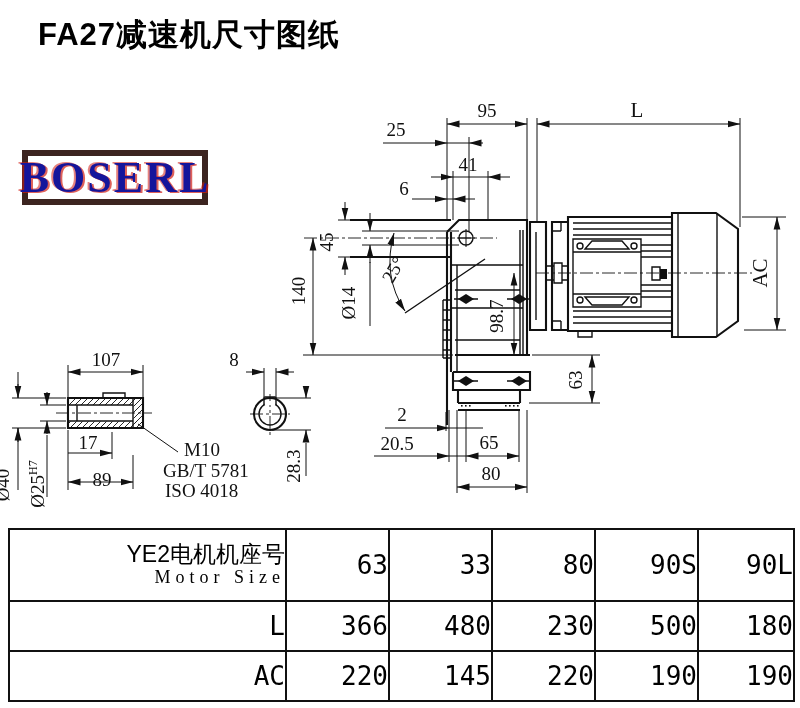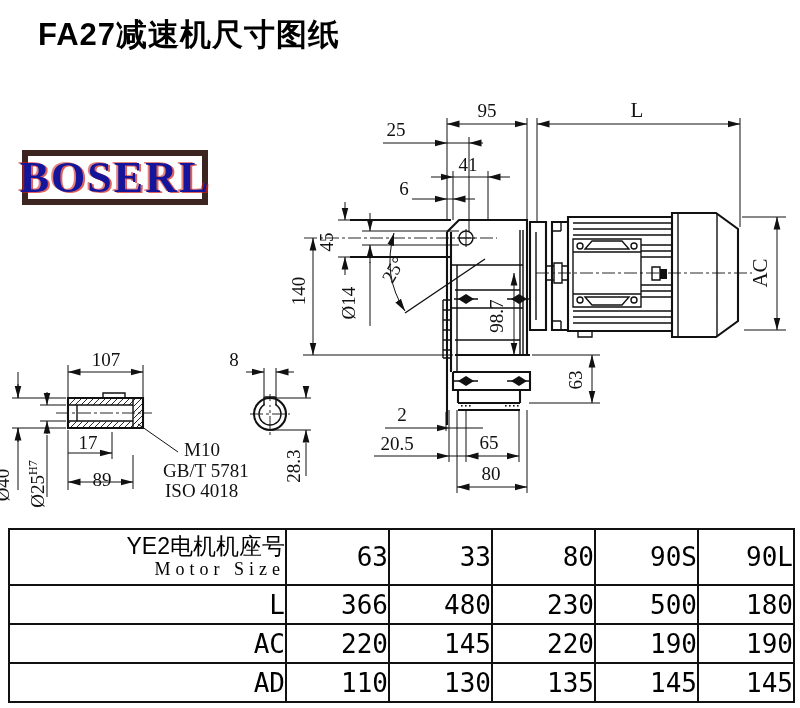--- a/index.html
+++ b/index.html
@@ -212,24 +212,16 @@
       <td class="num">180</td>
     </tr>
     <tr style="height:39px;">
       <td class="num">AC</td>
       <td class="num">220</td>
       <td class="num">145</td>
       <td class="num">220</td>
       <td class="num">190</td>
       <td class="num">190</td>
     </tr>
-    <tr style="height:39px;">
-      <td class="num">AD</td>
-      <td class="num">110</td>
-      <td class="num">130</td>
-      <td class="num">135</td>
-      <td class="num">145</td>
-      <td class="num">145</td>
-    </tr>
   </tbody>
     </table>
 
 </div>
 
 </body></html>

